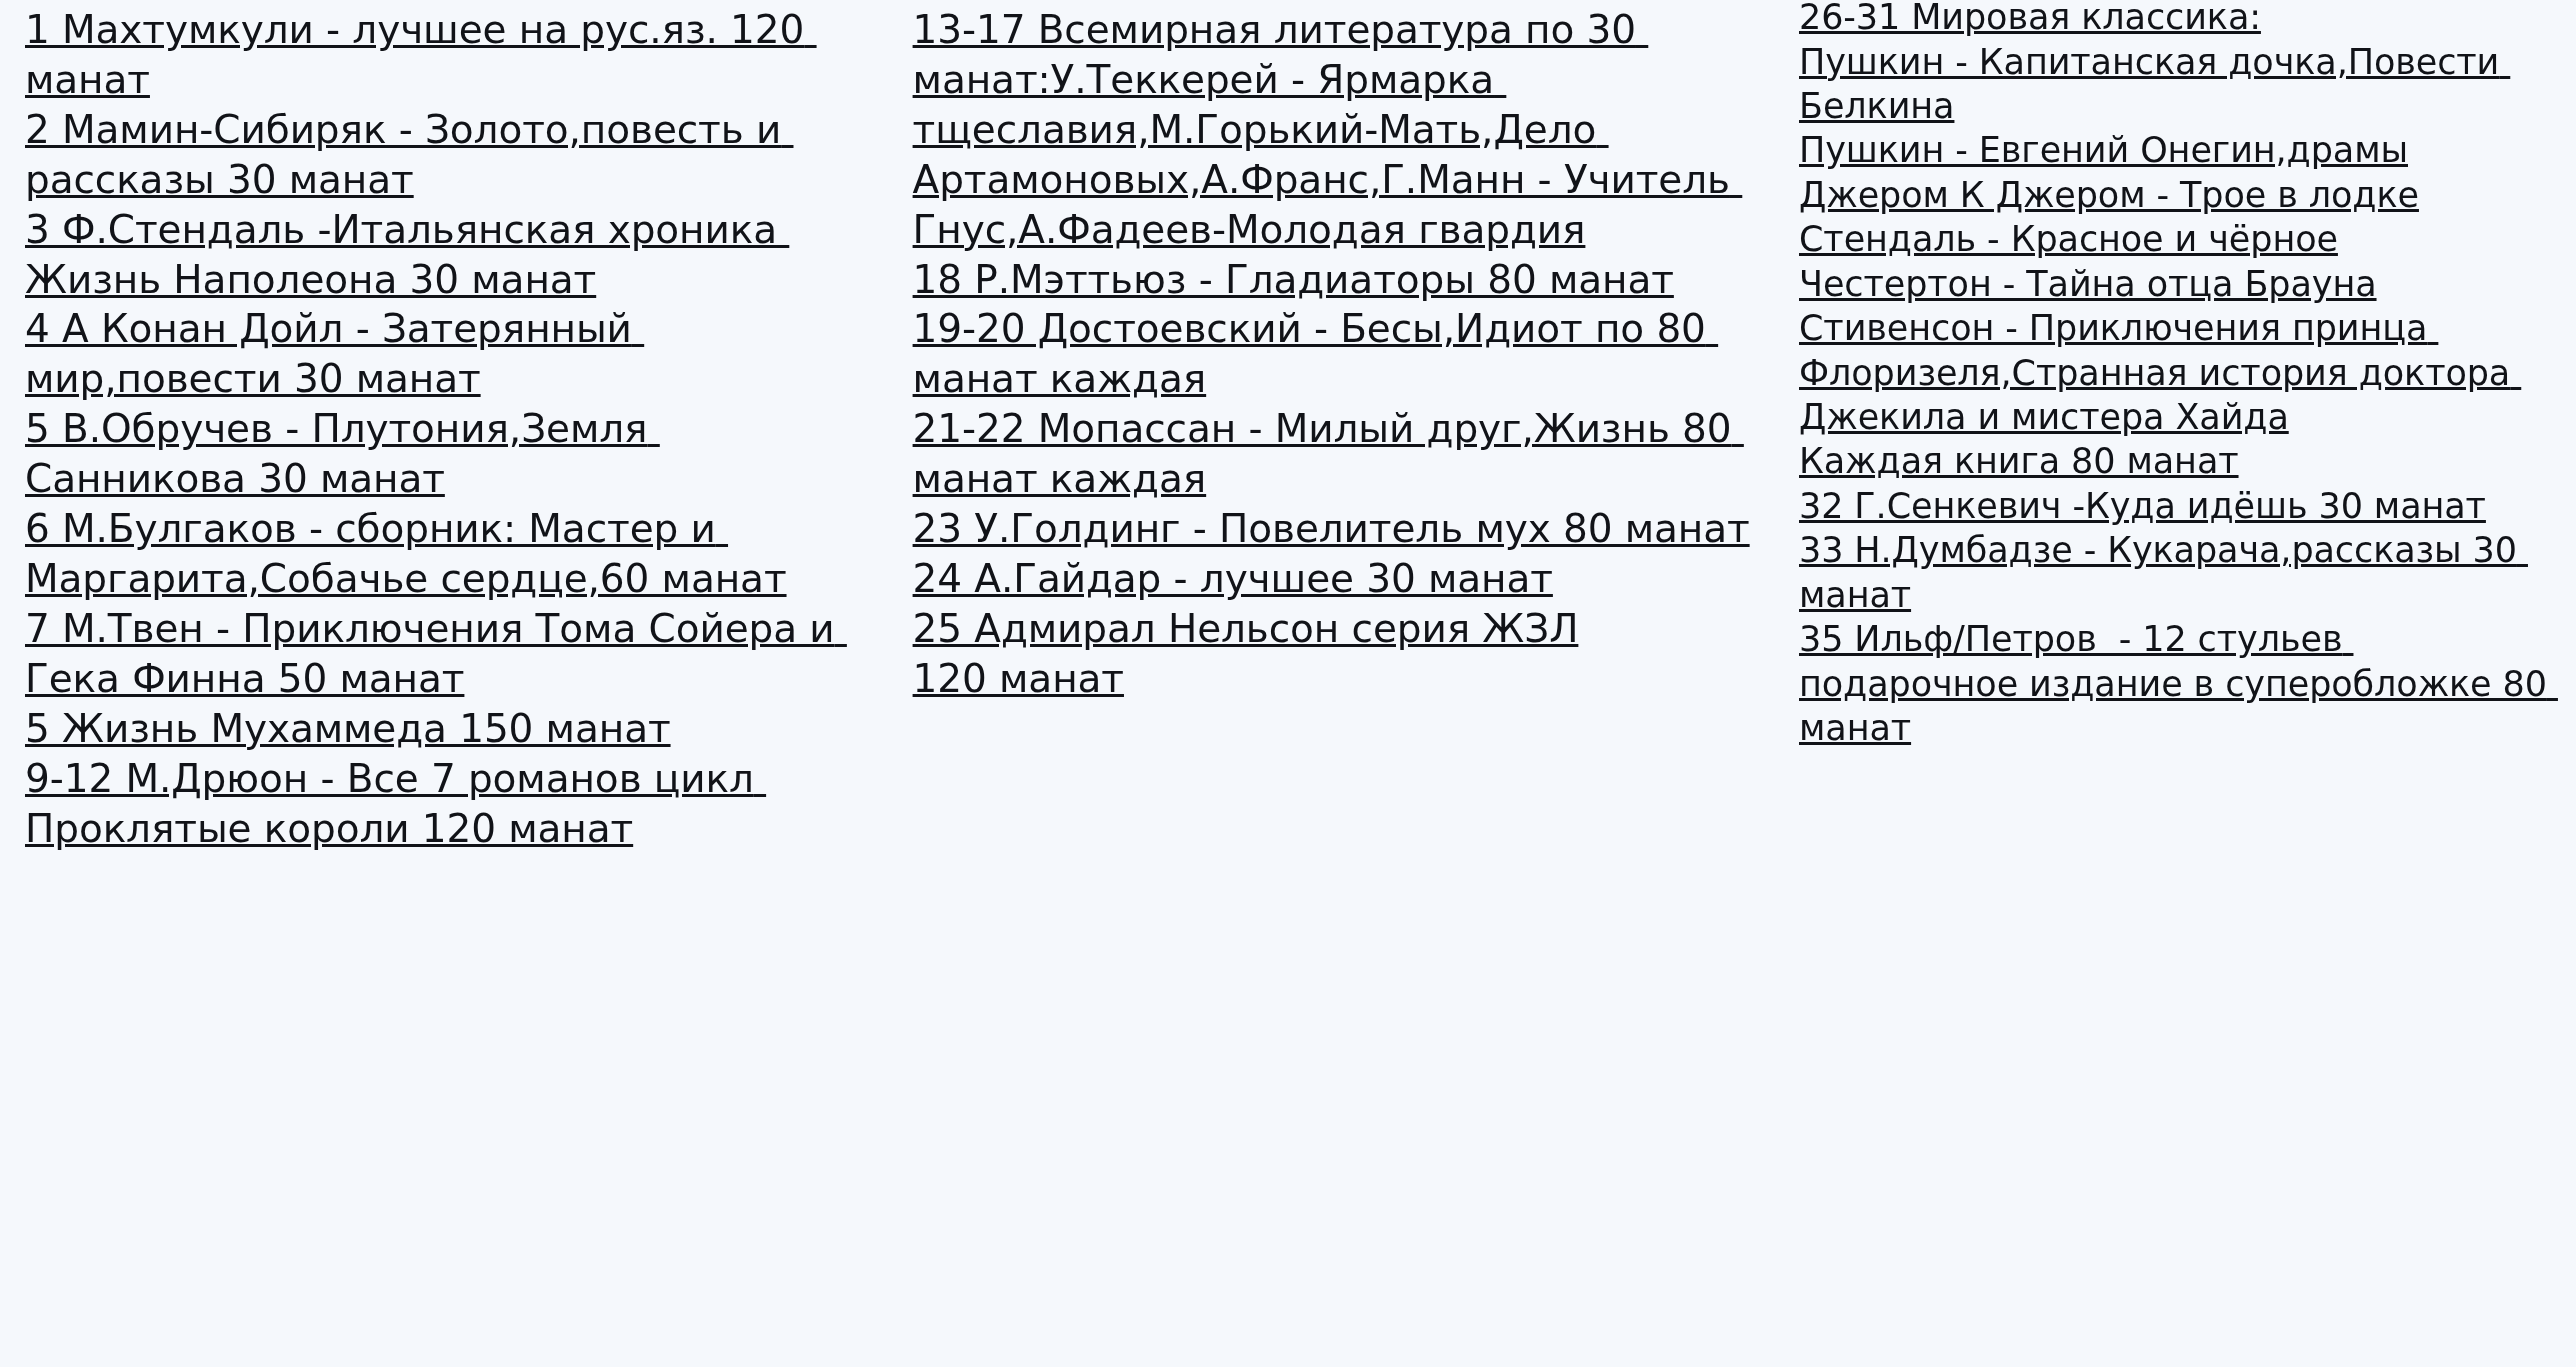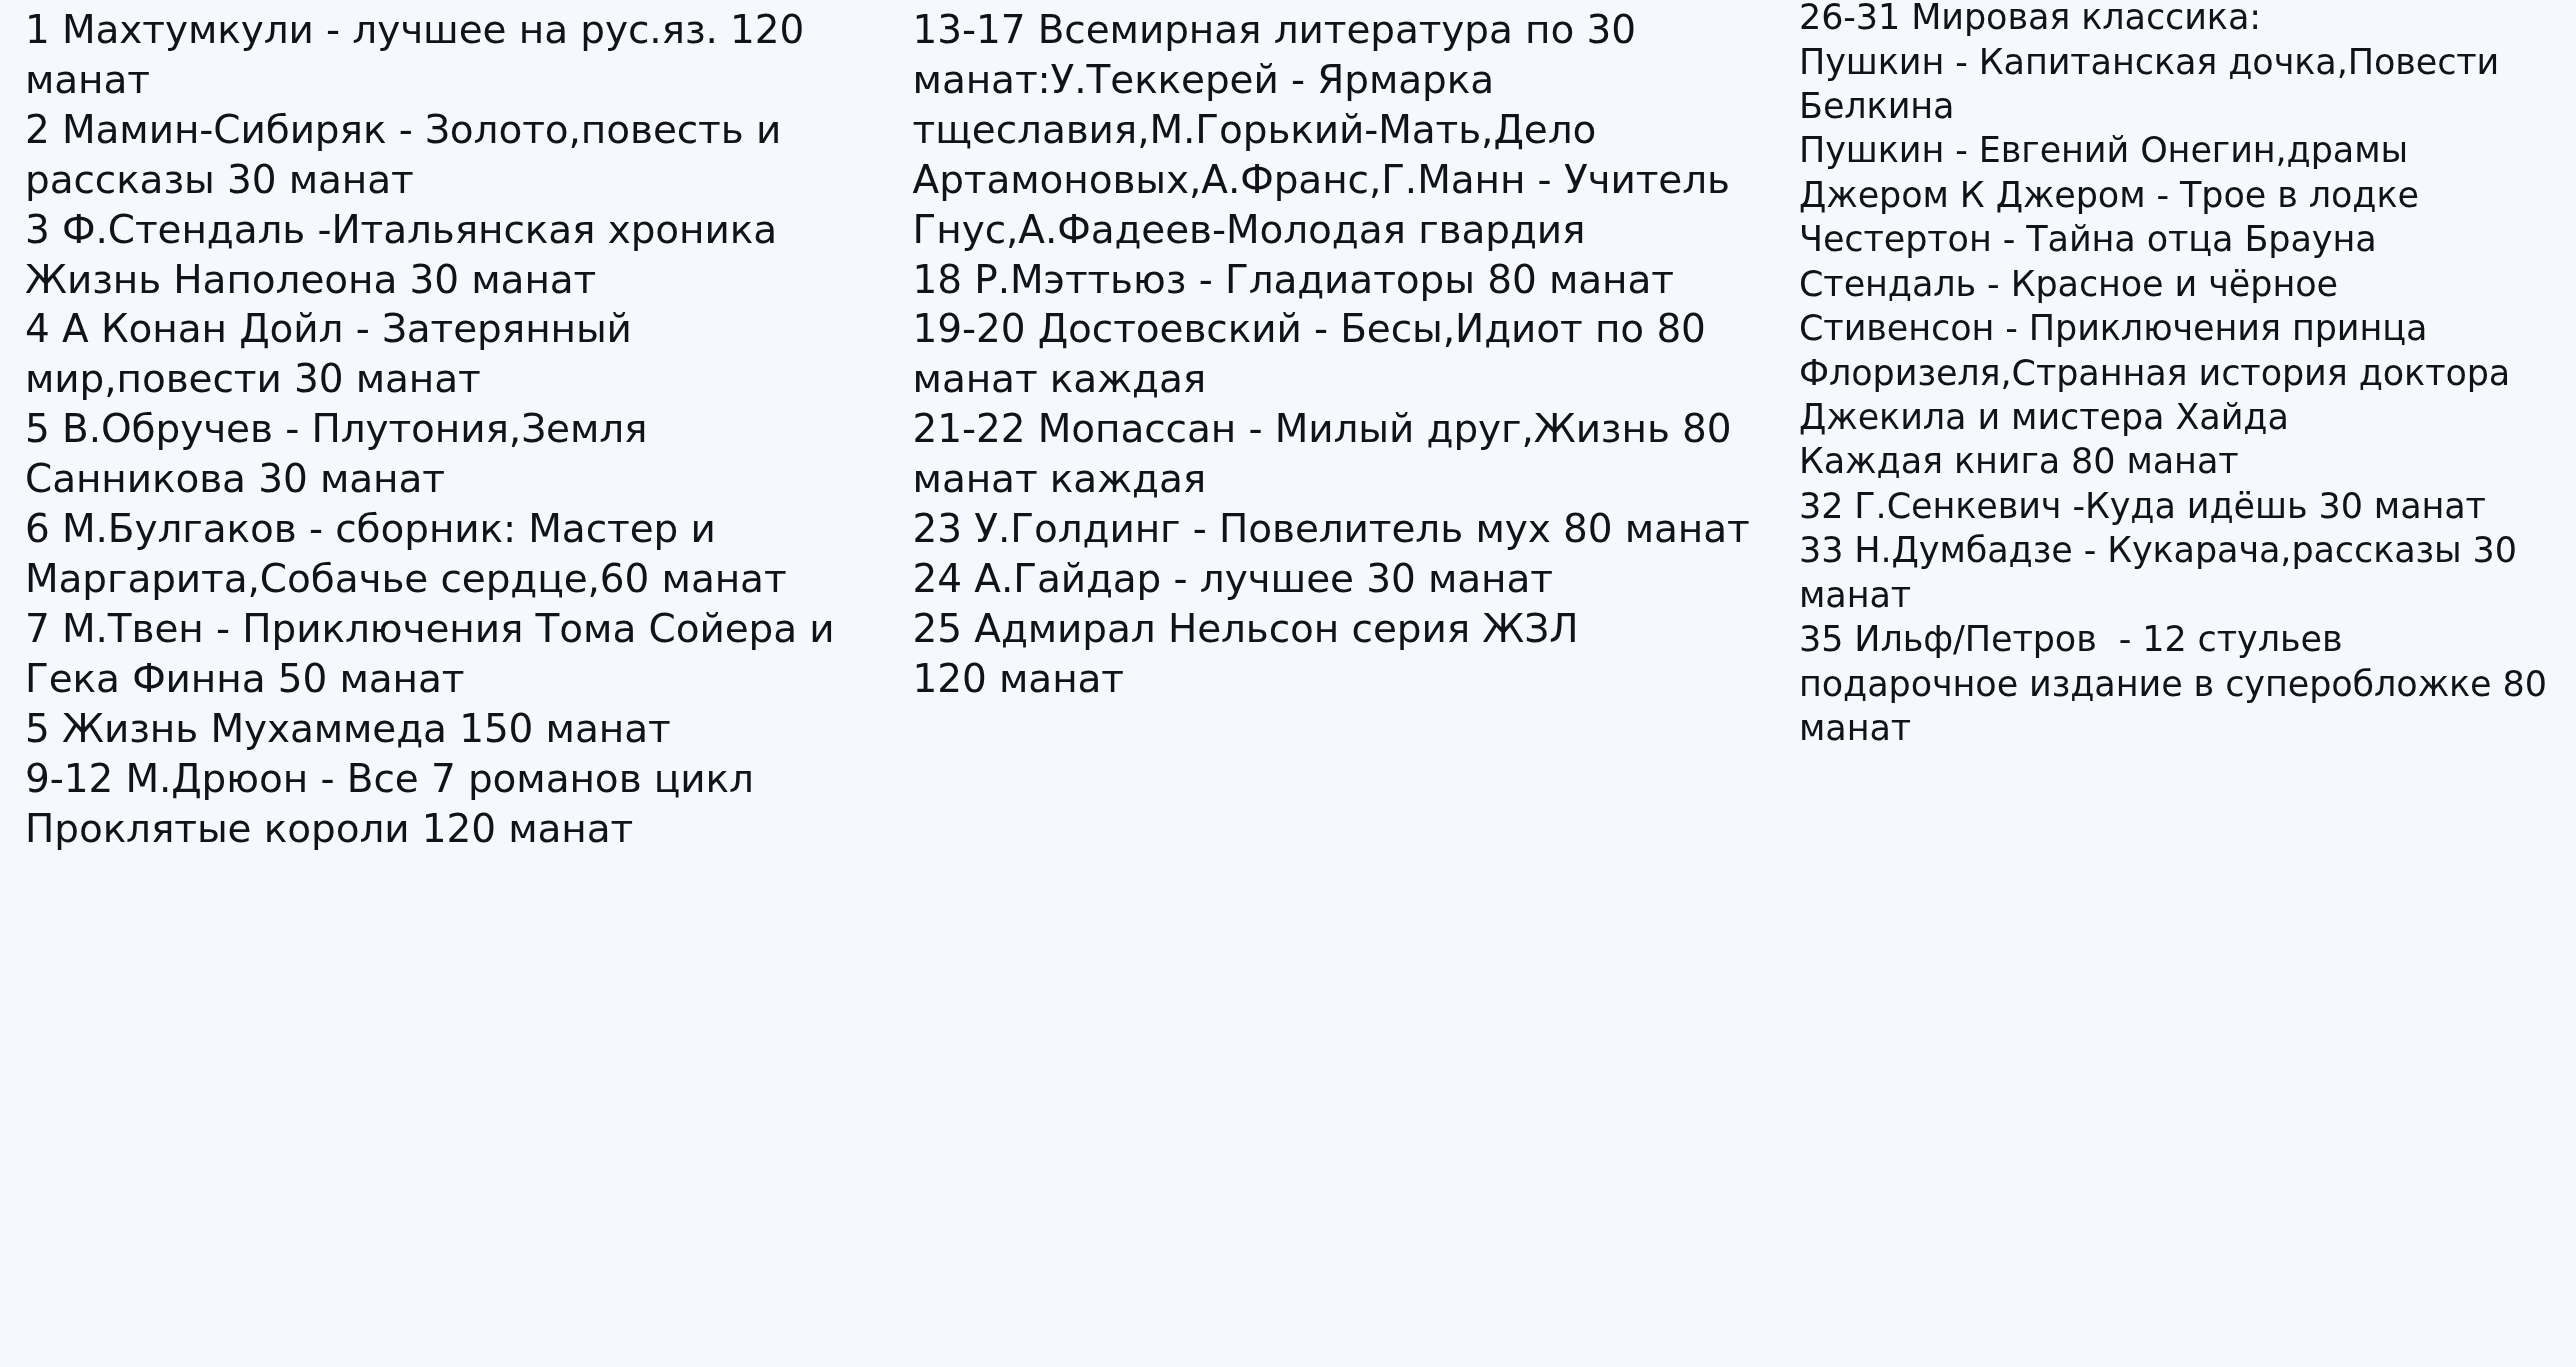--- a/index.html
+++ b/index.html
@@ -22,20 +22,21 @@
     background: #f5f8fc;
     display: flex;
     flex-direction: row;
     align-items: flex-start;
     padding: 0;
   }
   .column {
     box-sizing: border-box;
     height: 1367px;
     overflow: hidden;
+    text-decoration: underline;
   }
   .col-1 {
     width: 886px;
     padding: 5px 12.7px 0 25px;
   }
   .col-2 {
     width: 889px;
     padding: 5px 12.7px 0 26.6px;
   }
   .col-3 {
@@ -84,22 +85,22 @@
     <p class="entry">24 А.Гайдар - лучшее 30 манат</p>
     <p class="entry">25 Адмирал Нельсон серия ЖЗЛ</p>
     <p class="entry">120 манат</p>
   </div>
 
   <div class="column col-3">
     <p class="entry">26-31 Мировая классика:</p>
     <p class="entry">Пушкин - Капитанская дочка,Повести Белкина</p>
     <p class="entry">Пушкин - Евгений Онегин,драмы</p>
     <p class="entry">Джером К Джером - Трое в лодке</p>
+    <p class="entry">Стендаль - Красное и чёрное</p>
     <p class="entry">Честертон - Тайна отца Брауна</p>
-    <p class="entry">Стендаль - Красное и чёрное</p>
     <p class="entry">Стивенсон - Приключения принца Флоризеля,Странная история доктора Джекила и мистера Хайда</p>
     <p class="entry">Каждая книга 80 манат</p>
     <p class="entry">32 Г.Сенкевич -Куда идёшь 30 манат</p>
     <p class="entry">33 Н.Думбадзе - Кукарача,рассказы 30 манат</p>
     <p class="entry">35 Ильф/Петров  - 12 стульев подарочное издание в суперобложке 80 манат</p>
   </div>
 
 </div>
 
 

